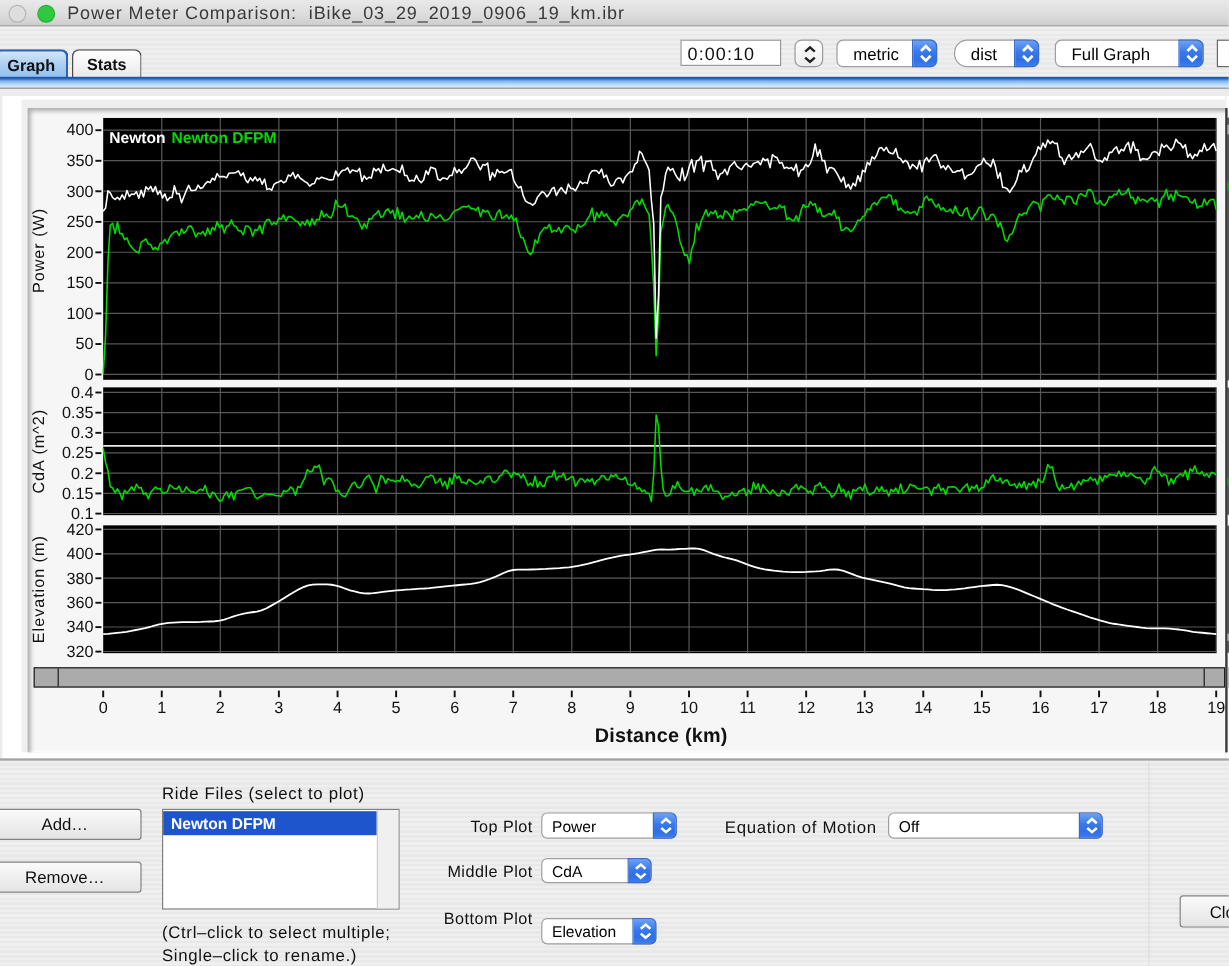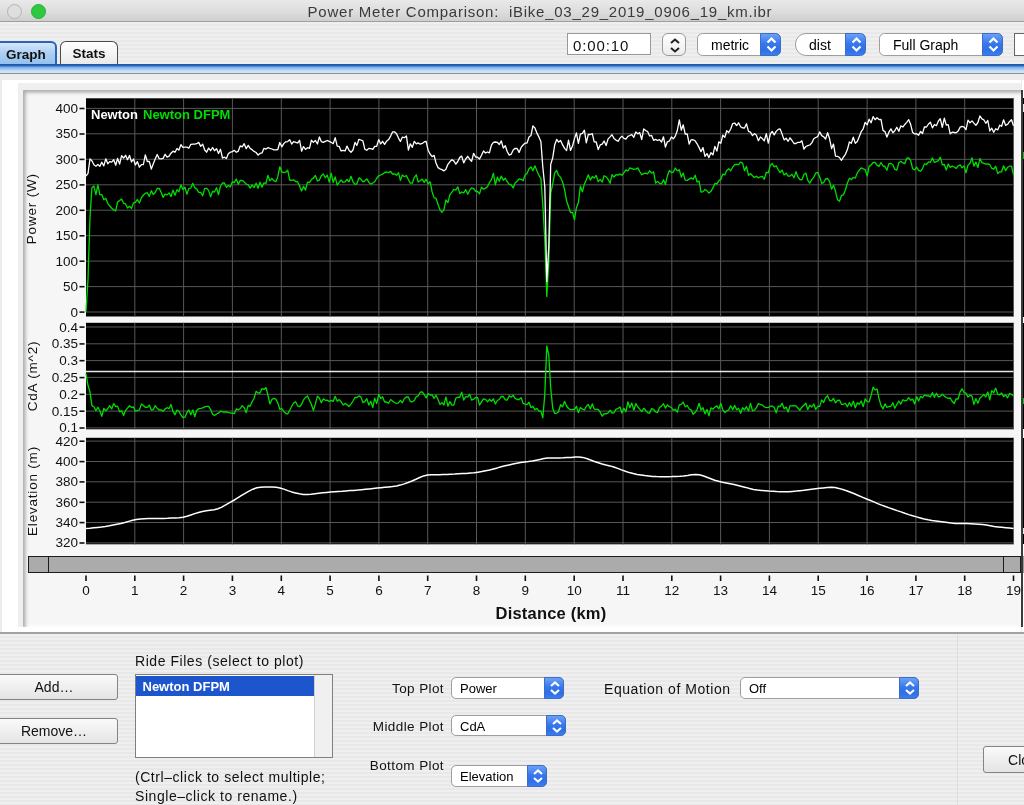--- a/index.html
+++ b/index.html
@@ -4,21 +4,21 @@
 <style>
 * { margin:0; padding:0; box-sizing:border-box; }
 html,body { width:1024px; height:805px; overflow:hidden; font-family:"Liberation Sans",sans-serif; }
 body { background:#ececec; position:relative; }
 .abs { position:absolute; }
 
 
 #titlebar { left:0; top:0; width:1024px; height:22px;
   background:linear-gradient(#e9e9e9, #dcdcdc 60%, #cecece);
   border-bottom:1px solid #9f9f9f; }
-#titlebar .t { position:absolute; left:56px; right:0; top:3px; text-align:center;
+#titlebar .t { position:absolute; left:56px; right:0; top:3px; 
   font-size:15px; color:#3a3a3a; letter-spacing:0.75px; top:2.5px; }
 .circ { position:absolute; top:3.5px; width:15px; height:15px; border-radius:50%; }
 #c1 { left:6.5px; background:#dedede; border:1px solid #b4b4b4; }
 #c2 { left:31px; background:#2fc93f; border:1px solid #2aad38; }
 
 
 #tabstrip { left:0; top:22px; width:1024px; height:42px;
   background:repeating-linear-gradient(#efefef 0 2px, #e9e9e9 2px 4px); }
 .tab { position:absolute; top:40.5px; height:24px; font-size:13.5px; font-weight:bold;
   color:#111; text-align:center; line-height:23px; }
@@ -367,21 +367,21 @@
   </div>
 <div class="dd2" style="left:451px; top:677px; width:113px;">
     <span class="lbl">Power</span>
     <span class="cap">
       <svg class="chev" width="12" height="16" viewBox="0 0 12 16" style="top:2px;">
   <path d="M2 6 L6 2.5 L10 6" fill="none" stroke="#fff" stroke-width="2.1"></path>
   <path d="M2 10 L6 13.5 L10 10" fill="none" stroke="#fff" stroke-width="2.1"></path>
       </svg>
     </span>
   </div>
-<div class="dd2" style="left:451px; top:714.5px; width:115px;">
+<div class="dd2" style="left:451px; top:714.5px; width:92px;">
     <span class="lbl">CdA</span>
     <span class="cap">
       <svg class="chev" width="12" height="16" viewBox="0 0 12 16" style="top:2px;">
   <path d="M2 6 L6 2.5 L10 6" fill="none" stroke="#fff" stroke-width="2.1"></path>
   <path d="M2 10 L6 13.5 L10 10" fill="none" stroke="#fff" stroke-width="2.1"></path>
       </svg>
     </span>
   </div>
 <div class="dd2" style="left:451px; top:765px; width:96px;">
     <span class="lbl">Elevation</span>

